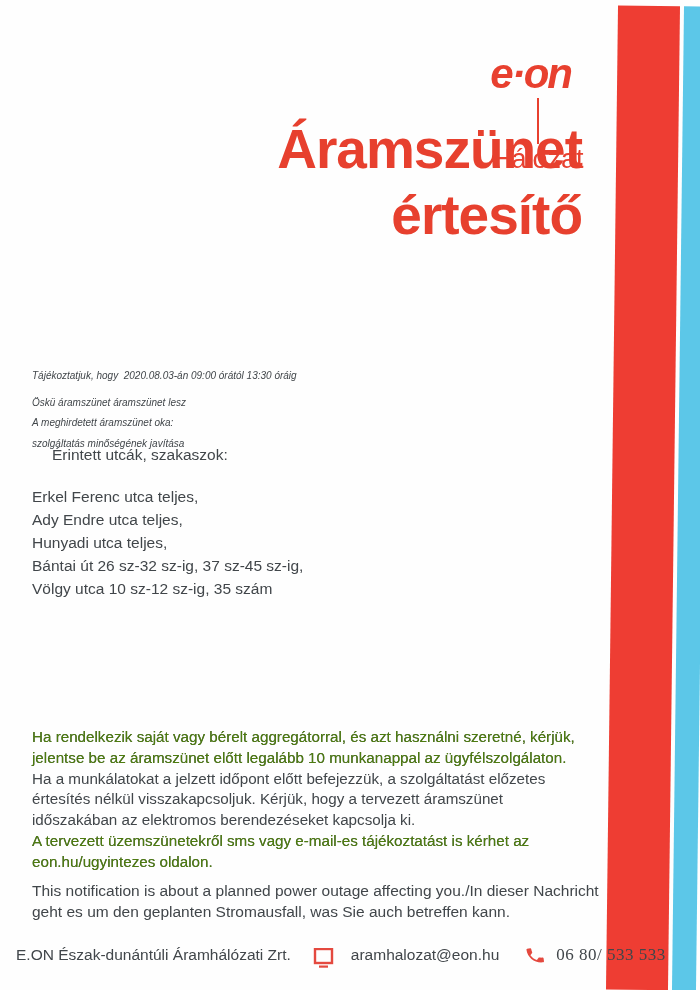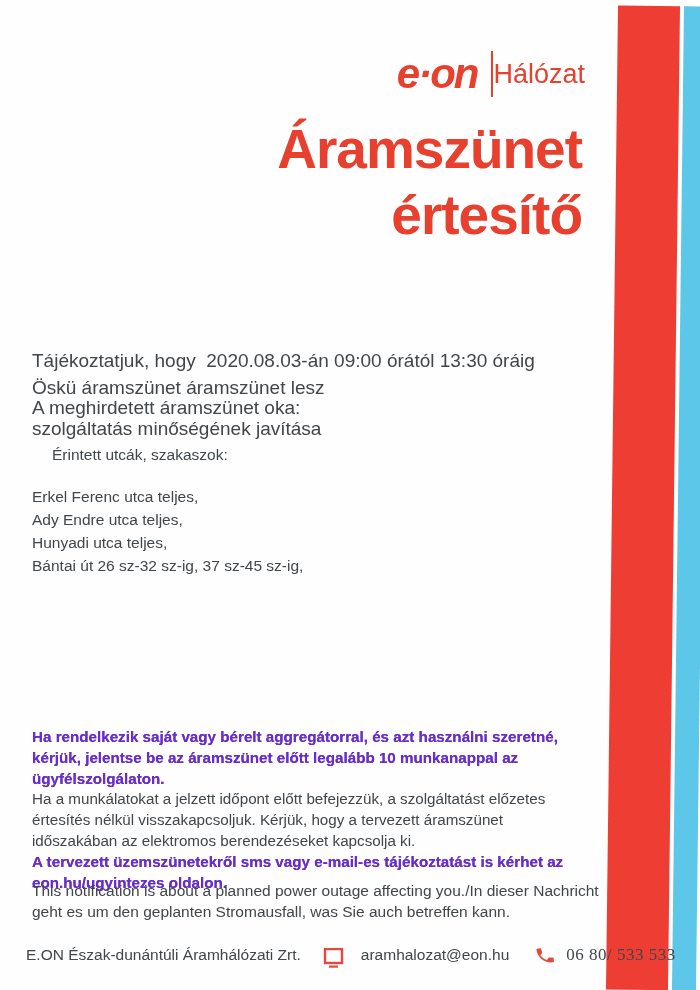--- a/index.html
+++ b/index.html
@@ -25,20 +25,21 @@
   }
   .stripe-red  { position: absolute; left: 6px;  top: 0; width: 62px; height: 100%; }
   .stripe-cyan { position: absolute; left: 72px; top: 0; width: 24px; height: 100%; }
 
   
   .logo-row {
     position: absolute;
     top: 50px; right: 115px;
     display: flex;
     align-items: center;
+    flex-direction: column;
   }
   .logo-eon {
     font-style: italic;
     font-weight: 900;
     font-size: 42px;
     letter-spacing: -2px;
     padding-right: 14px;
     transform: scaleY(1.02);
   }
   .logo-divider { width: 2px; height: 46px; }
@@ -54,57 +55,58 @@
     text-align: right;
     font-size: 55px;
     line-height: 66px;
     font-weight: 800;
     letter-spacing: -1px;
   }
 
   
   .intro {
     position: absolute;
-    top: 351px; left: 32px;
-    font-size: 19px;
+    top: 366px; left: 32px;
+    font-size: 10px;
     line-height: 20.5px;
+    font-style: italic;
   }
   .intro-first { white-space: pre-wrap; margin-bottom: 6px; }
 
   
   .streets {
     position: absolute;
     top: 446px; left: 32px;
     font-size: 15.5px;
   }
   .streets-heading { margin-bottom: 21px; margin-left: 20px; }
   .street-item { line-height: 23px; }
 
   
   .notes {
     position: absolute;
     top: 727px; left: 32px;
     width: 556px;
     font-size: 15.2px;
     line-height: 20.8px;
   }
-  .note-bold { font-weight: 700; color: #6d28d9; text-shadow: 0 0 0.5px #5a5e61; }
+  .note-bold { font-weight: 400; color: #4d7c0f; text-shadow: 0 0 0.5px #5a5e61; }
 
   .bilingual {
     position: absolute;
     top: 880px; left: 32px;
     width: 578px;
     font-size: 15.5px;
     line-height: 21px;
   }
 
   
   .footer {
     position: absolute;
-    top: 938px; left: 26px;
+    top: 938px; left: 16px;
     display: flex;
     align-items: center;
     text-align: right;
   }
   .footer-company { font-size: 15.5px; }
   .monitor-icon { margin: 10px 0 0 22px; display: inline-block; }
   .footer-email { font-size: 15.5px; margin-left: 16px; }
   .phone-icon { margin: 4px 0 0 26px; display: inline-block; transform: rotate(-8deg); }
   .footer-phone { font-size: 17px; margin-left: 10px; letter-spacing: 0.5px; font-family: Liberation Serif, serif; }
 </style>
@@ -135,20 +137,21 @@
     <div>A meghirdetett áramszünet oka:</div>
     <div>szolgáltatás minőségének javítása</div>
   </div>
 
   <div class="streets">
     <div class="streets-heading">Érintett utcák, szakaszok:</div>
     <div class="street-item">Erkel Ferenc utca teljes,</div>
     <div class="street-item">Ady Endre utca teljes,</div>
     <div class="street-item">Hunyadi utca teljes,</div>
     <div class="street-item">Bántai út 26 sz-32 sz-ig, 37 sz-45 sz-ig,</div>
+    <div class="street-item">Völgy utca 10 sz-12 sz-ig, 35 szám</div>
   </div>
 
   <div class="notes">
     <div class="note-bold">Ha rendelkezik saját vagy bérelt aggregátorral, és azt használni szeretné, kérjük, jelentse be az áramszünet előtt legalább 10 munkanappal az ügyfélszolgálaton.</div>
     <div>Ha a munkálatokat a jelzett időpont előtt befejezzük, a szolgáltatást előzetes értesítés nélkül visszakapcsoljuk. Kérjük, hogy a tervezett áramszünet időszakában az elektromos berendezéseket kapcsolja ki.</div>
     <div class="note-bold">A tervezett üzemszünetekről sms vagy e-mail-es tájékoztatást is kérhet az eon.hu/ugyintezes oldalon.</div>
   </div>
 
   <div class="bilingual">This notification is about a planned power outage affecting you./In dieser Nachricht geht es um den geplanten Stromausfall, was Sie auch betreffen kann.</div>
 

